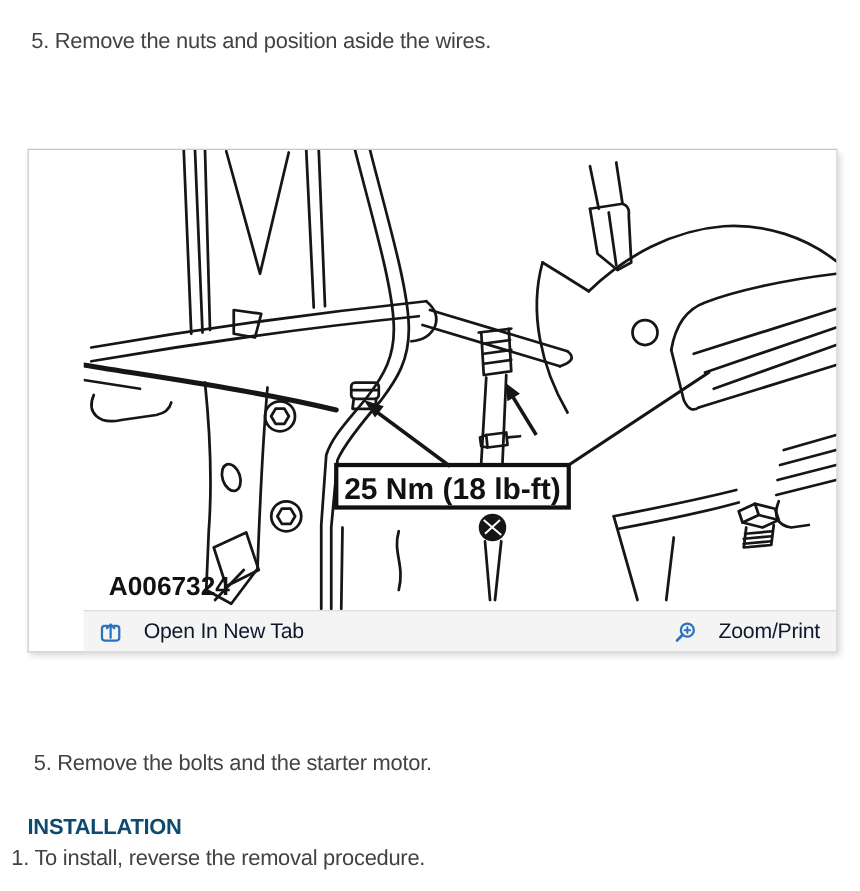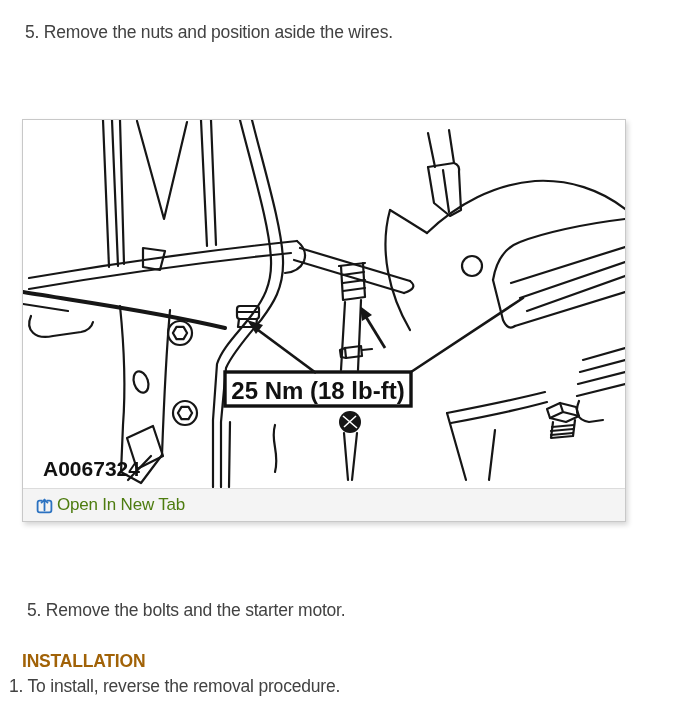--- a/index.html
+++ b/index.html
@@ -6,37 +6,38 @@
   body{
     width:688px;height:713px;position:relative;background:#ffffff;
     font-family:"Liberation Sans",sans-serif;overflow:hidden;
   }
   .step{
     position:absolute;margin:0;font-size:17.5px;line-height:19px;
     color:#424242;letter-spacing:-0.2px;white-space:nowrap;
   }
   #step5{left:25px;top:23px;}
   #step6{left:27px;top:601px;}
-  #installation{left:22px;top:652px;font-weight:bold;color:#a16207;}
+  #installation{left:22px;top:652px;font-weight:bold;color:#0c4a6e;}
   #step1{left:9px;top:677px;}
 
   .figure-box{
     position:absolute;left:22px;top:119px;width:602px;
     border:1px solid #c8c8c8;background:#ffffff;
     box-shadow:2px 3px 5px rgba(0,0,0,0.16);
+    padding-left:44px;
   }
   .fig-image{width:602px;height:368px;background:#ffffff;display:block;}
   .fig-footer{
     height:33px;background:#f4f4f4;border-top:1px solid #dcdcdc;
     display:flex;justify-content:space-between;align-items:center;
     padding:0 13px;box-sizing:border-box;
   }
   .fig-link{
-    display:flex;align-items:center;gap:4px;cursor:pointer;
-    color:#4d7c0f;font-size:17px;letter-spacing:-0.2px;text-decoration:none;
+    display:flex;align-items:center;gap:18px;cursor:pointer;
+    color:#0f172a;font-size:17px;letter-spacing:-0.2px;text-decoration:none;
     white-space:nowrap;
   }
   .fig-link .ico{display:block;}
 </style>
 </head>
 <body>
 
 <p class="step" id="step5">5. Remove the nuts and position aside the wires.</p>
 
 <div class="figure-box">
@@ -157,18 +158,26 @@
   </svg>
 
   <div class="fig-footer">
     <a class="fig-link">
       <svg class="ico" width="17" height="17" viewBox="0 0 16 16">
         <path d="M6,3.5 L3.5,3.5 Q1.5,3.5 1.5,5.5 L1.5,12.5 Q1.5,14.5 3.5,14.5 L12.5,14.5 Q14.5,14.5 14.5,12.5 L14.5,5.5 Q14.5,3.5 12.5,3.5 L10,3.5" fill="none" stroke="#2b72c1" stroke-width="1.7"></path>
         <path d="M8,12.5 L8,2.6 M5.2,5.2 L8,2.4 L10.8,5.2" fill="none" stroke="#2b72c1" stroke-width="1.7" stroke-linecap="round" stroke-linejoin="round"></path>
       </svg>
       <span>Open In New Tab</span>
     </a>
+    <a class="fig-link">
+      <svg class="ico" width="17" height="17" viewBox="0 0 16 16">
+        <circle cx="9.3" cy="6.7" r="4.9" fill="none" stroke="#2b72c1" stroke-width="1.7"></circle>
+        <path d="M5.8,10.2 L1.5,14.5" stroke="#2b72c1" stroke-width="2" stroke-linecap="round"></path>
+        <path d="M9.3,4.6 L9.3,8.8 M7.2,6.7 L11.4,6.7" stroke="#2b72c1" stroke-width="1.5" stroke-linecap="round"></path>
+      </svg>
+      <span>Zoom/Print</span>
+    </a>
   </div>
 </div>
 
 <p class="step" id="step6">5. Remove the bolts and the starter motor.</p>
 <p class="step" id="installation">INSTALLATION</p>
 <p class="step" id="step1">1. To install, reverse the removal procedure.</p>
 
 </body></html>

